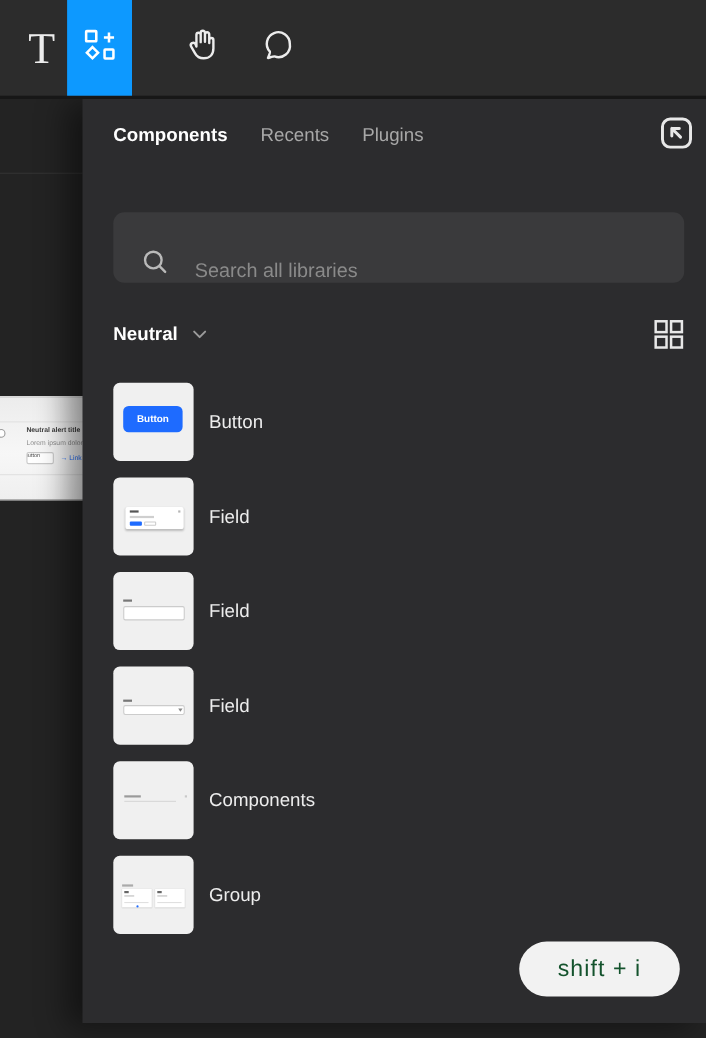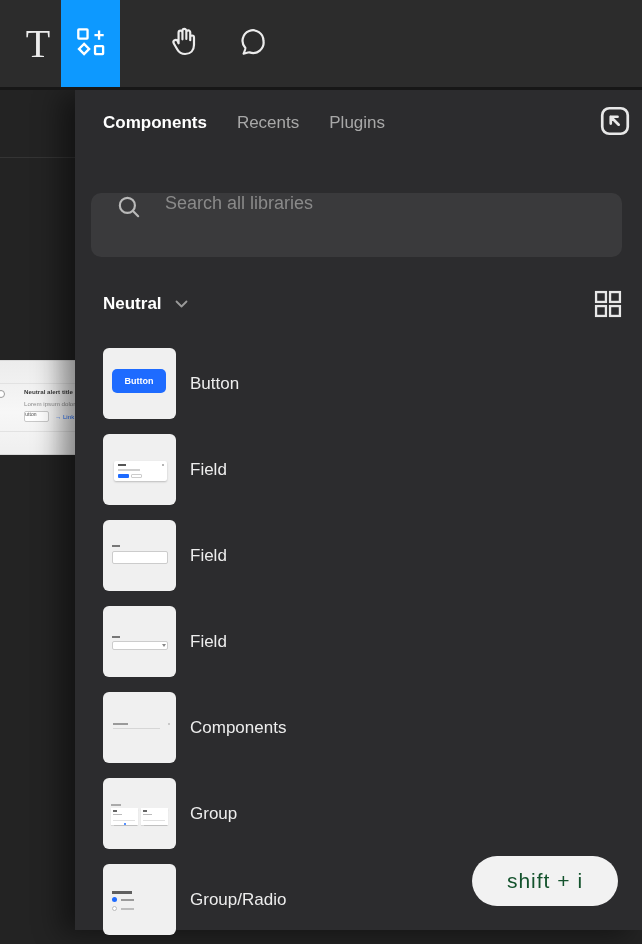--- a/index.html
+++ b/index.html
@@ -55,22 +55,22 @@
   }
   .tabs { position:relative; height:66px; display:flex; align-items:center; padding-left:28px; }
   .tab { font-size:17px; color:#a8a8a8; margin-right:30px; cursor:pointer; }
   .tab.active { color:#ffffff; font-weight:bold; }
   .panel-corner-btn {
     position:absolute; right:9px; top:15px; width:36px; height:36px;
     display:flex; align-items:center; justify-content:center; cursor:pointer;
   }
 
   .searchbox {
-    margin:37px 20px 0 16px; height:64px; border-radius:10px; background:#3a3a3c;
-    display:flex; align-items:flex-start; padding:0 18px 0 24px;
+    margin:37px 20px 0 28px; height:64px; border-radius:10px; background:#3a3a3c;
+    display:flex; align-items:flex-end; padding:0 18px 0 24px;
   }
   .searchbox svg { flex:none; }
   .searchbox input {
     flex:1; margin-left:22px; background:transparent; border:none; outline:none;
     font-size:18px; color:#e0e0e0; font-family:"Liberation Sans", sans-serif;
   }
   .searchbox input::placeholder { color:#8a8a8a; }
 
   .recents-row { margin:33px 20px 0 28px; height:28px; display:flex; align-items:center; }
   .recents-title { font-size:17px; font-weight:bold; color:#ffffff; }
@@ -280,27 +280,17 @@
         </div>
         <div class="c2">
           <div class="t1"></div>
             <div class="t2"></div>
           <div class="t3"></div>
         </div>
       </div>
       <span class="row-label">Group</span>
     </div>
 
-    <div class="row">
-      <div class="thumb t-radio">
-        <div class="lab"></div>
-        <div class="r1"></div>
-        <div class="b1"></div>
-        <div class="r2"></div>
-        <div class="b2"></div>
-      </div>
-      <span class="row-label">Group/Radio</span>
-    </div>
 
   </div>
 </div>
 
 <div class="shortcut-pill">shift + i</div>
 
 </body></html>

